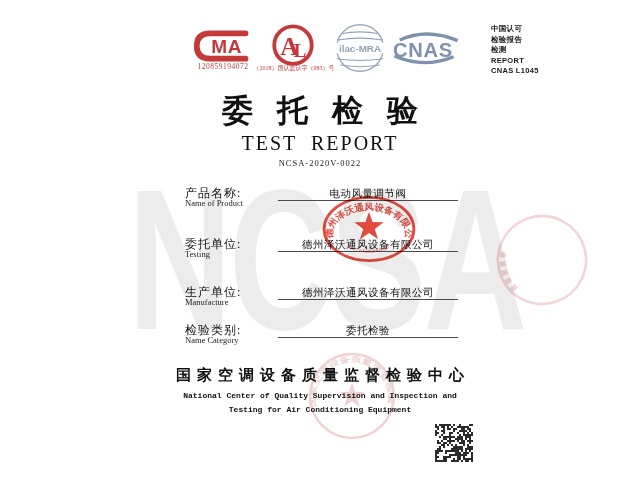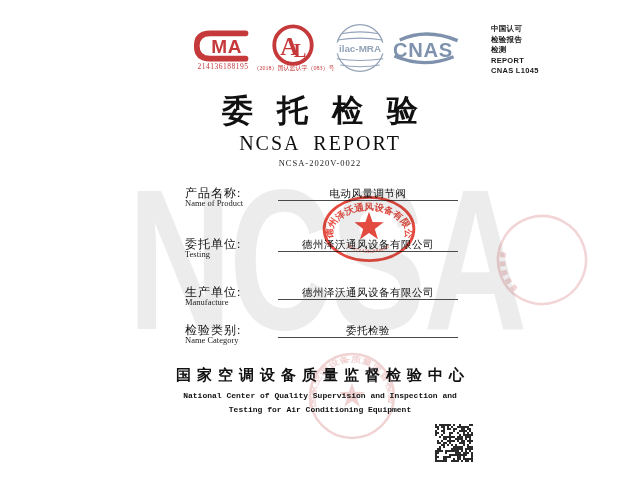--- a/index.html
+++ b/index.html
@@ -66,21 +66,21 @@
 <div class="page">
 
   <div class="watermark">NCSA</div>
 
   <div class="logo-row">
 
     <svg class="logo" style="left:192px; top:27px;" width="64" height="38" viewBox="0 0 100 60">
       <path d="M 84,10 H 28 Q 7,10 7,30 Q 7,50 28,50 H 84" fill="none" stroke="#c5393b" stroke-width="9" stroke-linecap="round"></path>
       <text x="30" y="41" font-family="Liberation Sans, sans-serif" font-weight="bold" font-size="30" fill="#c5393b" letter-spacing="1">MA</text>
     </svg>
-    <div class="logo-caption cma-caption">214136188195</div>
+    <div class="logo-caption cma-caption">120859194072</div>
 
     <svg class="logo" style="left:267px; top:23px;" width="52" height="46" viewBox="0 0 60 54">
       <circle cx="30" cy="26" r="22" fill="none" stroke="#c5393b" stroke-width="4.5"></circle>
       <text x="15" y="38" font-family="Liberation Serif, serif" font-weight="bold" font-size="30" fill="#c5393b">A</text>
       <text x="31" y="40" font-family="Liberation Serif, serif" font-weight="bold" font-size="22" fill="#c5393b">L</text>
     </svg>
     <div class="logo-caption al-caption">（2018）国认监认字（083）号</div>
 
     <svg class="logo" style="left:333px; top:22px;" width="54" height="52" viewBox="0 0 60 58">
       <circle cx="30" cy="29" r="26" fill="none" stroke="#93a3b8" stroke-width="1.4"></circle>
@@ -101,21 +101,21 @@
     <div class="accred">
       <div>中国认可</div>
       <div>检验报告</div>
       <div>检测</div>
       <div>REPORT</div>
       <div>CNAS L1045</div>
     </div>
   </div>
 
   <div class="title-cn">委托检验</div>
-  <div class="title-en">NCSA REPORT</div>
+  <div class="title-en">TEST REPORT</div>
   <div class="report-no">NCSA-2020V-0022</div>
 
   <div class="field-row" style="top:185px;">
     <span class="f-label">产品名称:</span>
     <span class="f-en">Name of Product</span>
     <span class="f-line"></span>
     <span class="f-value">电动风量调节阀</span>
   </div>
   <div class="field-row" style="top:236px;">
     <span class="f-label">委托单位:</span>

